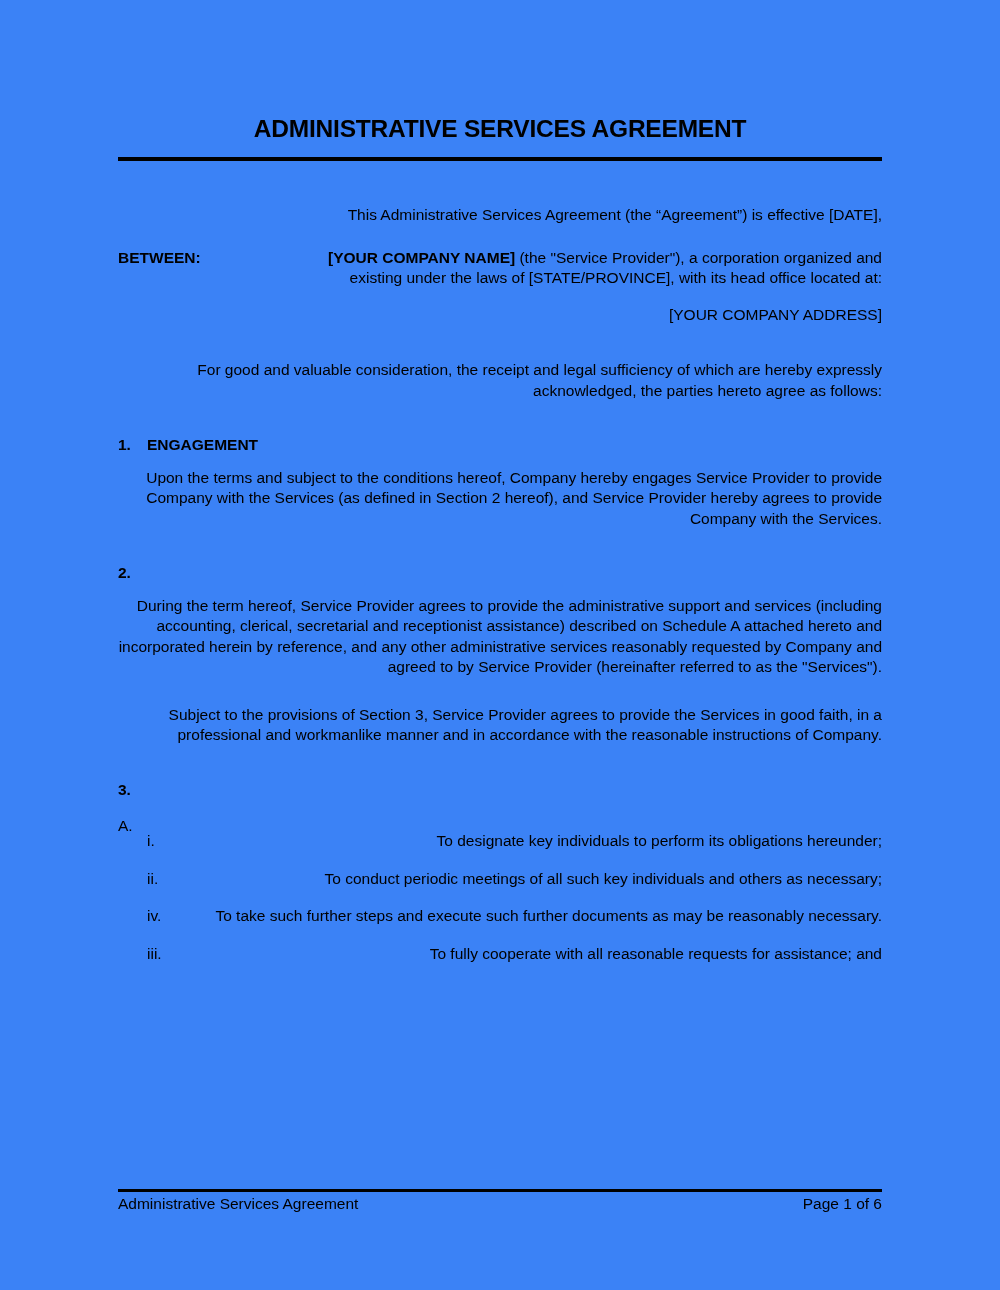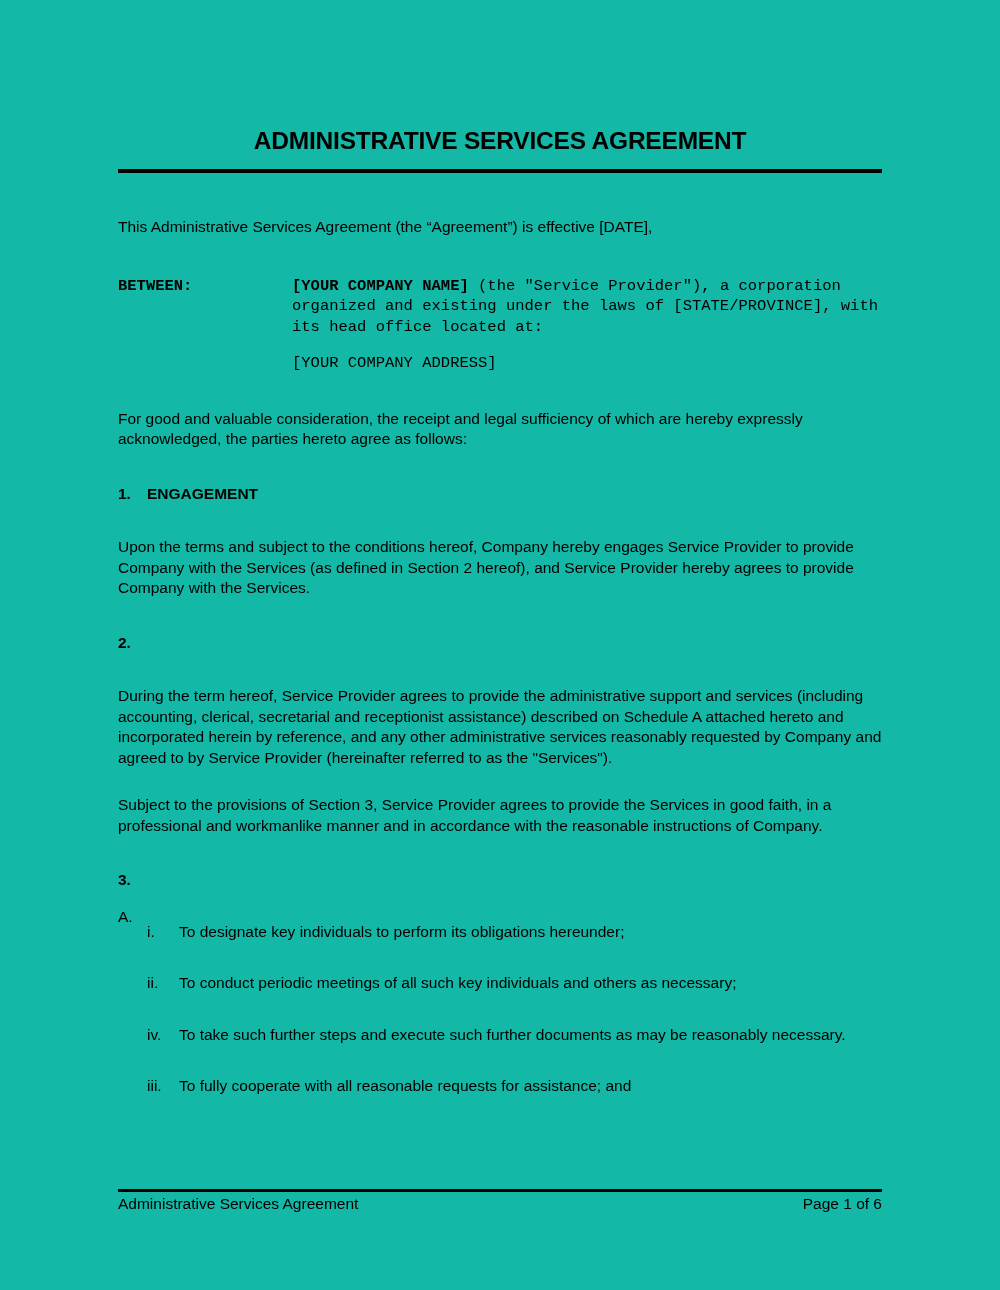--- a/index.html
+++ b/index.html
@@ -1,59 +1,59 @@
 <!DOCTYPE html>
 <html><head>
 <meta charset="utf-8">
 <style>
   html, body { margin: 0; padding: 0; background: #ffffff; }
   .page {
     position: relative;
     width: 1000px;
     height: 1290px;
-    background: #14b8a6;
+    background: #3b82f6;
     color: #000000;
     font-family: "Liberation Sans", sans-serif;
     font-size: 15.5px;
     line-height: 20.5px;
     box-sizing: border-box;
-    padding: 12px 118px;
+    padding: 0 118px;
     overflow: hidden;
   }
   .doc-title {
     margin: 0;
     padding-top: 114px;
     text-align: center;
     font-size: 24.5px;
     line-height: 29px;
     font-weight: bold;
     letter-spacing: -0.2px;
   }
   .title-rule {
     height: 4px;
     background: #000000;
     margin-top: 14px;
   }
-  p { margin: 0; }
+  p { margin: 0; text-align: right; }
   .intro { margin-top: 44px; }
-  .party { display: flex; margin-top: 38px; font-family: Liberation Mono, monospace; }
+  .party { display: flex; margin-top: 22px; }
   .party-label { width: 174px; flex-shrink: 0; font-weight: bold; }
   .party-body { flex: 1; }
   .party-body .address { margin-top: 16px; }
   .bold { font-weight: bold; }
   .consideration { margin-top: 35px; }
   .section { margin-top: 34px; }
   .sec-head { display: flex; font-weight: bold; }
   .sec-num { width: 29px; flex-shrink: 0; }
-  .section .para { margin-top: 33px; }
+  .section .para { margin-top: 12px; }
   .section .para + .para { margin-top: 27px; }
   .item-a { display: flex; margin-top: 16px; }
   .marker-a { width: 29px; flex-shrink: 0; }
   .item-a-body { flex: 1; }
-  .sub-item { display: flex; margin-top: 31px; }
+  .sub-item { display: flex; margin-top: 17px; }
   .sub-item:first-of-type { margin-top: 15px; }
   .marker-i { width: 32px; flex-shrink: 0; }
   .sub-item p { flex: 1; }
   .footer {
     position: absolute;
     left: 118px;
     right: 118px;
     top: 1189px;
     border-top: 3px solid #000000;
     padding-top: 2px;

